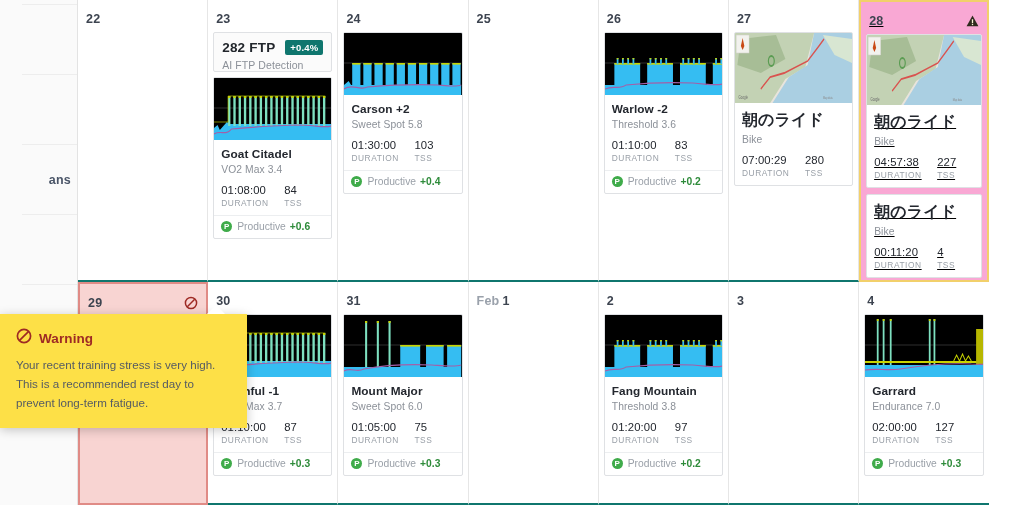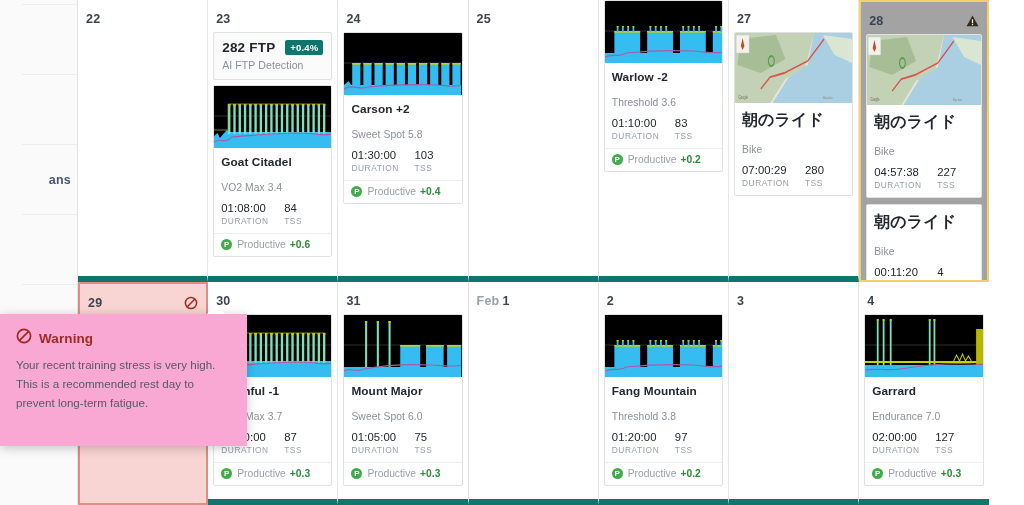--- a/index.html
+++ b/index.html
@@ -27,80 +27,80 @@
   .grid{position:absolute;left:78px;top:0;width:946px;height:505px;}
   .row{position:absolute;left:0;width:946px;display:flex;}
   .row1{top:0;height:282px;}
   .row2{top:282px;height:223px;}
 
   .cell{
     position:relative;
     width:130.2px;height:100%;
     box-sizing:border-box;
     border-right:1px solid #e6e6e6;
-    border-bottom:6px solid #0f766e;
+    border-bottom:2px solid #0f766e;
     background:#ffffff;
     padding:0 5px;
     overflow:hidden;
   }
   .cell:last-child{border-right:none;}
-  .cell.warn{background:#a3a3a3;border:2px solid #f2d06b;}
+  .cell.warn{background:#f9a8d4;border:2px solid #f2d06b;text-decoration:underline;}
   .cell.rest{background:#f8d4d2;border:2px solid #e08b86;}
 
   .daynum{
     font-size:12.5px;font-weight:700;color:#3d4450;
     padding:12px 3px 6px 3px;letter-spacing:.2px;
     display:flex;align-items:center;justify-content:space-between;
   }
   .daynum .mon{color:#9aa1ab;font-weight:700;margin-right:3px;}
   .d-icon{font-size:13px;line-height:1;}
   .tri-icon{width:13px;height:12px;display:block;}
   .ban-icon{width:14px;height:14px;display:block;}
 
   
   .card{
     background:#ffffff;border:1px solid #dfe1e4;border-radius:2px;
     margin-bottom:6px;overflow:hidden;
   }
   .ftpcard{background:#fbfbfb;border:1px solid #dfe1e4;border-radius:2px;
-           margin-bottom:5px;padding:7px 8px 8px 8px;}
+           margin-bottom:5px;padding:7px 8px 0 8px;}
   .ftprow{display:flex;align-items:center;justify-content:space-between;}
   .ftpval{font-size:13.5px;font-weight:700;color:#22262c;letter-spacing:.2px;}
   .ftpbadge{background:#0f766e;color:#fff;font-size:9.5px;font-weight:700;
             padding:2px 5px;border-radius:2px;letter-spacing:.2px;}
   .ftpsub{font-size:10.5px;color:#8b9098;margin-top:4px;letter-spacing:.1px;}
 
   
   .graph{height:62px;background:#000;position:relative;overflow:hidden;display:block;}
   .graph svg{display:block;width:100%;height:100%;}
   .map{height:70px;position:relative;overflow:hidden;display:block;background:#cfd8c9;}
   .map svg{display:block;width:100%;height:100%;}
 
   .cbody{padding:7px 7px 7px 7px;}
   .ctitle{font-size:11.8px;font-weight:700;color:#23272e;letter-spacing:.1px;
           white-space:nowrap;overflow:hidden;text-overflow:ellipsis;}
   .ctitle.jp{font-size:16px;}
-  .csub{font-size:10.3px;color:#8b9098;margin-top:13px;letter-spacing:.1px;}
+  .csub{font-size:10.3px;color:#8b9098;margin-top:3px;letter-spacing:.1px;}
   .cstats{display:flex;margin-top:9px;}
   .stat{display:flex;flex-direction:column;}
   .stat.dur{width:63px;}
   .sv{font-size:11.3px;color:#23272e;letter-spacing:.1px;}
   .sl{font-size:8.4px;color:#9aa0a8;letter-spacing:.55px;margin-top:2px;}
   .cfoot{border-top:1px solid #eceef0;padding:5px 7px 6px 7px;display:flex;align-items:center;}
   .pdot{width:11px;height:11px;border-radius:50%;background:#3fab4a;color:#fff;
         font-size:8px;font-weight:700;display:flex;align-items:center;justify-content:center;
         margin-right:5px;flex:0 0 auto;}
   .ptxt{font-size:10.3px;color:#9aa0a8;}
   .pdelta{font-size:10.3px;color:#2e8b3a;font-weight:700;margin-left:4px;}
 
   
   .tooltip{
     position:absolute;left:0;top:314px;width:247px;
-    background:#f9a8d4;box-shadow:0 2px 10px rgba(0,0,0,.22);
-    padding:14px 16px 34px 16px;box-sizing:border-box;z-index:50;
+    background:#fde047;box-shadow:0 2px 10px rgba(0,0,0,.22);
+    padding:14px 16px 16px 16px;box-sizing:border-box;z-index:50;
   }
   .tt-head{display:flex;align-items:center;margin-bottom:8px;}
   .tt-title{font-size:13.5px;font-weight:700;color:#9e2a24;margin-left:7px;letter-spacing:.1px;}
   .tt-body{font-size:11.6px;color:#555b63;line-height:1.62;}
   .tt-arrow{position:absolute;right:22px;top:-9px;width:0;height:0;
             border-left:9px solid transparent;border-right:9px solid transparent;
             border-bottom:9px solid #ffffff;}
 </style>
 </head>
 <body>
@@ -261,20 +261,23 @@
               <span class="pdelta">+0.4</span>
             </div>
           </div>
         </div>
         <div class="cell">
           <div class="daynum">
             <span>25</span>
           </div>
         </div>
         <div class="cell">
+          <div class="daynum">
+            <span>26</span>
+          </div>
           <div class="card">
             <div class="graph">
               <svg viewBox="0 0 200 62" preserveAspectRatio="none">
                 <rect width="200" height="62" fill="#000"></rect>
                 <line x1="0" y1="30" x2="200" y2="30" stroke="#3a3a3a" stroke-width="1"></line>
                 <path d="M0 52 L200 52 L200 62 L0 62 Z" fill="#35bdf2"></path>
                 <rect x="16" y="30" width="44" height="22" fill="#35bdf2"></rect>
                 <rect x="16" y="30" width="44" height="1.6" fill="#c8d400"></rect>
                 <rect x="20" y="25" width="3" height="6" fill="#35bdf2"></rect>
                 <rect x="20" y="25" width="3" height="1.4" fill="#c8d400"></rect>

